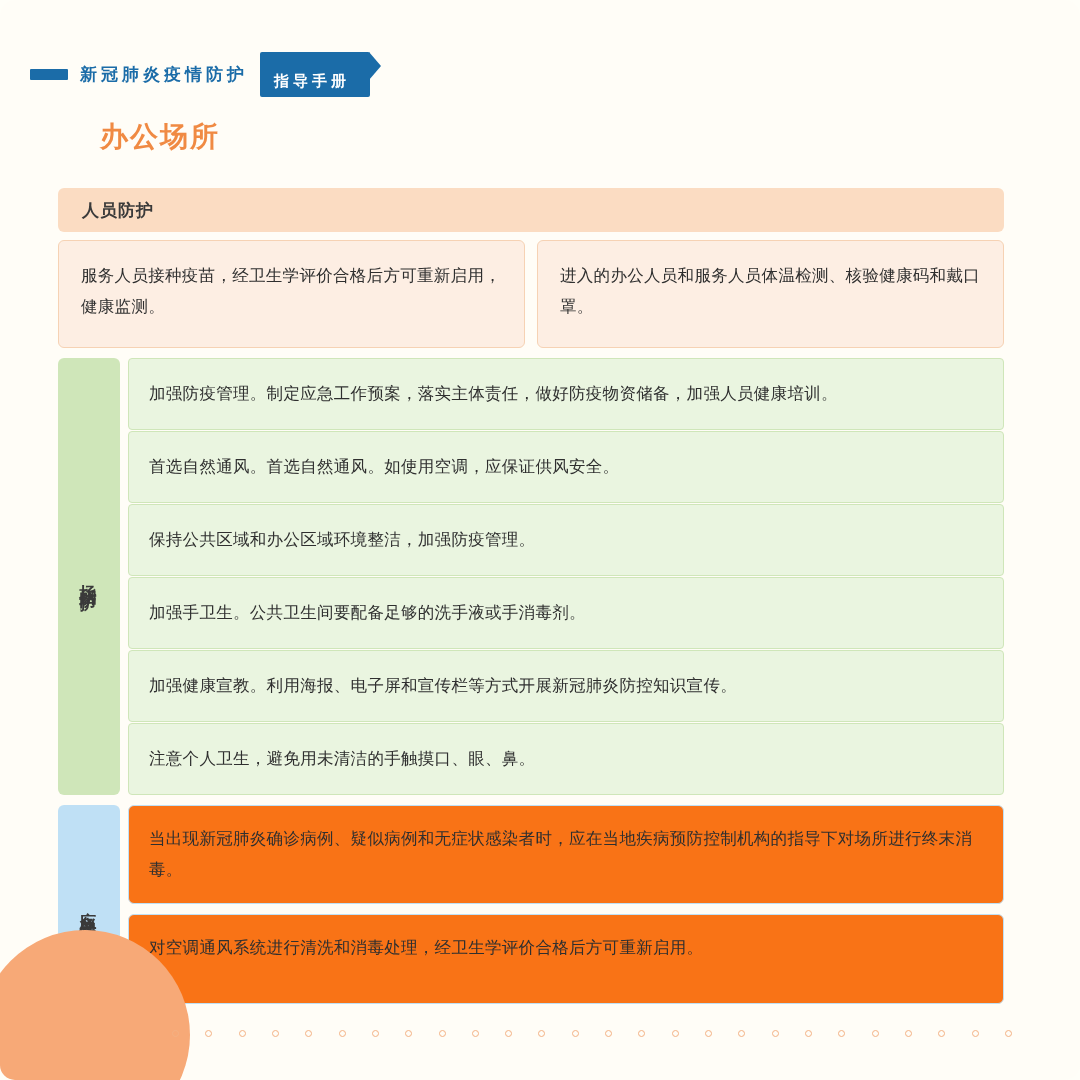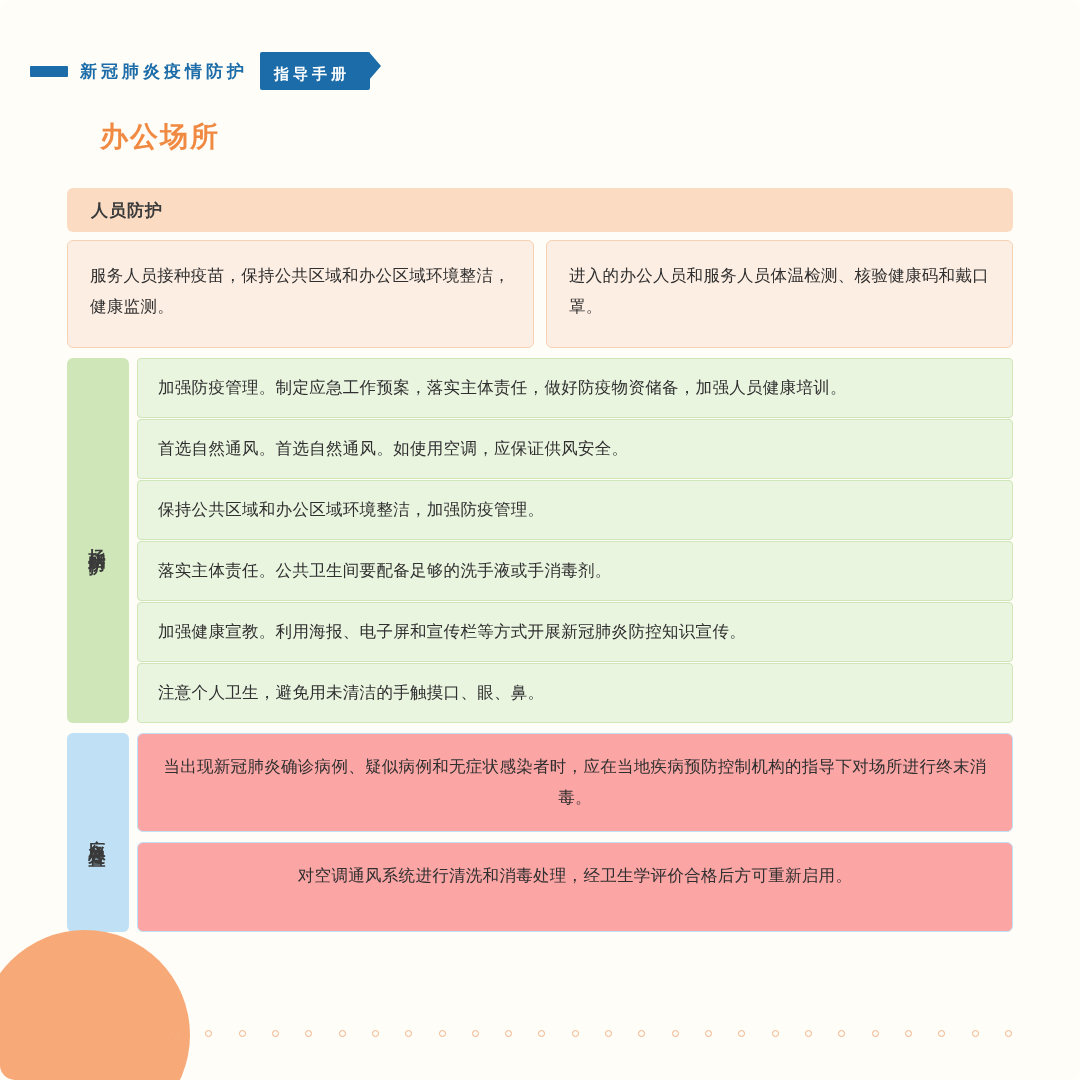--- a/index.html
+++ b/index.html
@@ -20,42 +20,42 @@
     width: 38px; height: 11px; background: #1b6ca8; border-radius: 1px;
   }
   .header-title {
     font-size: 17px; font-weight: bold; color: #1b6ca8;
     letter-spacing: 4px; white-space: nowrap;
   }
   .header-tag {
     position: relative;
     background: #1b6ca8; color: #ffffff;
     font-size: 15px; font-weight: bold; letter-spacing: 4px;
-    padding: 13px 20px 6px 14px;
+    padding: 20px 20px 6px 14px;
     border-radius: 2px;
     white-space: nowrap;
   }
   .header-tag::after {
     content: "";
     position: absolute; right: -11px; top: 0;
     width: 0; height: 0;
     border-top: 14px solid transparent;
     border-bottom: 14px solid transparent;
     border-left: 12px solid #1b6ca8;
   }
 
   
   .section-title {
     position: absolute; left: 100px; top: 118px;
     font-size: 28px; font-weight: bold; color: #f08a43;
     letter-spacing: 2px;
   }
 
   
-  .content { position: absolute; left: 67px; top: 188px; width: 946px; }
+  .content { position: absolute; left: 58px; top: 188px; width: 946px; }
 
   
   .band-head {
     background: #fbdcc2;
     border-radius: 6px;
     height: 44px;
     display: flex; align-items: center;
     padding-left: 24px;
     font-size: 17px; font-weight: bold; color: #3a3a3a;
     letter-spacing: 1px;
@@ -87,33 +87,32 @@
     flex: none;
   }
   .side-label span { writing-mode: vertical-rl; text-orientation: upright; }
   .side-green { background: #cfe6b9; }
   .side-blue  { background: #bfe0f5; }
   .rows { flex: 1; margin-left: 8px; display: flex; flex-direction: column; gap: 1px; }
   .row-green {
     background: #eaf5e0;
     border: 1px solid #cfe6b9;
     border-radius: 4px;
-    padding: 15px 20px;
+    padding: 21px 20px;
     font-size: 16.5px; color: #2f2f2f; line-height: 1.7;
     letter-spacing: 0.3px;
   }
   .rows-blue { flex: 1; margin-left: 8px; display: flex; flex-direction: column; gap: 10px; }
   .row-blue {
-    background: #fca5a5;
+    background: #f97316;
     border: 1px solid #bfe0f5;
     border-radius: 6px;
     padding: 18px 20px;
     font-size: 16.5px; color: #2f2f2f; line-height: 1.85;
     letter-spacing: 0.3px;
-    text-align: center;
   }
   .row-blue.tall { min-height: 90px; }
 
   
   .circle-deco {
     position: absolute; left: -20px; bottom: -60px;
     width: 210px; height: 210px; border-radius: 50%;
     background: #f7a977;
   }
   .dotline {
@@ -135,33 +134,33 @@
     <div class="header-title">新冠肺炎疫情防护</div>
     <div class="header-tag">指导手册</div>
   </div>
 
   <div class="section-title">办公场所</div>
 
   <div class="content">
 
     <div class="band-head">人员防护</div>
     <div class="two-col">
-      <div class="cell-peach">服务人员接种疫苗，保持公共区域和办公区域环境整洁，健康监测。</div>
+      <div class="cell-peach">服务人员接种疫苗，经卫生学评价合格后方可重新启用，健康监测。</div>
       <div class="cell-peach">进入的办公人员和服务人员体温检测、核验健康码和戴口罩。</div>
     </div>
 
     <div class="row-block">
       <div class="side-label side-green">
         <span>场所防护</span>
       </div>
       <div class="rows">
         <div class="row-green">加强防疫管理。制定应急工作预案，落实主体责任，做好防疫物资储备，加强人员健康培训。</div>
         <div class="row-green">首选自然通风。首选自然通风。如使用空调，应保证供风安全。</div>
         <div class="row-green">保持公共区域和办公区域环境整洁，加强防疫管理。</div>
-        <div class="row-green">落实主体责任。公共卫生间要配备足够的洗手液或手消毒剂。</div>
+        <div class="row-green">加强手卫生。公共卫生间要配备足够的洗手液或手消毒剂。</div>
         <div class="row-green">加强健康宣教。利用海报、电子屏和宣传栏等方式开展新冠肺炎防控知识宣传。</div>
         <div class="row-green">注意个人卫生，避免用未清洁的手触摸口、眼、鼻。</div>
       </div>
     </div>
 
     <div class="row-block">
       <div class="side-label side-blue">
         <span>应急处置</span>
       </div>
       <div class="rows-blue">

